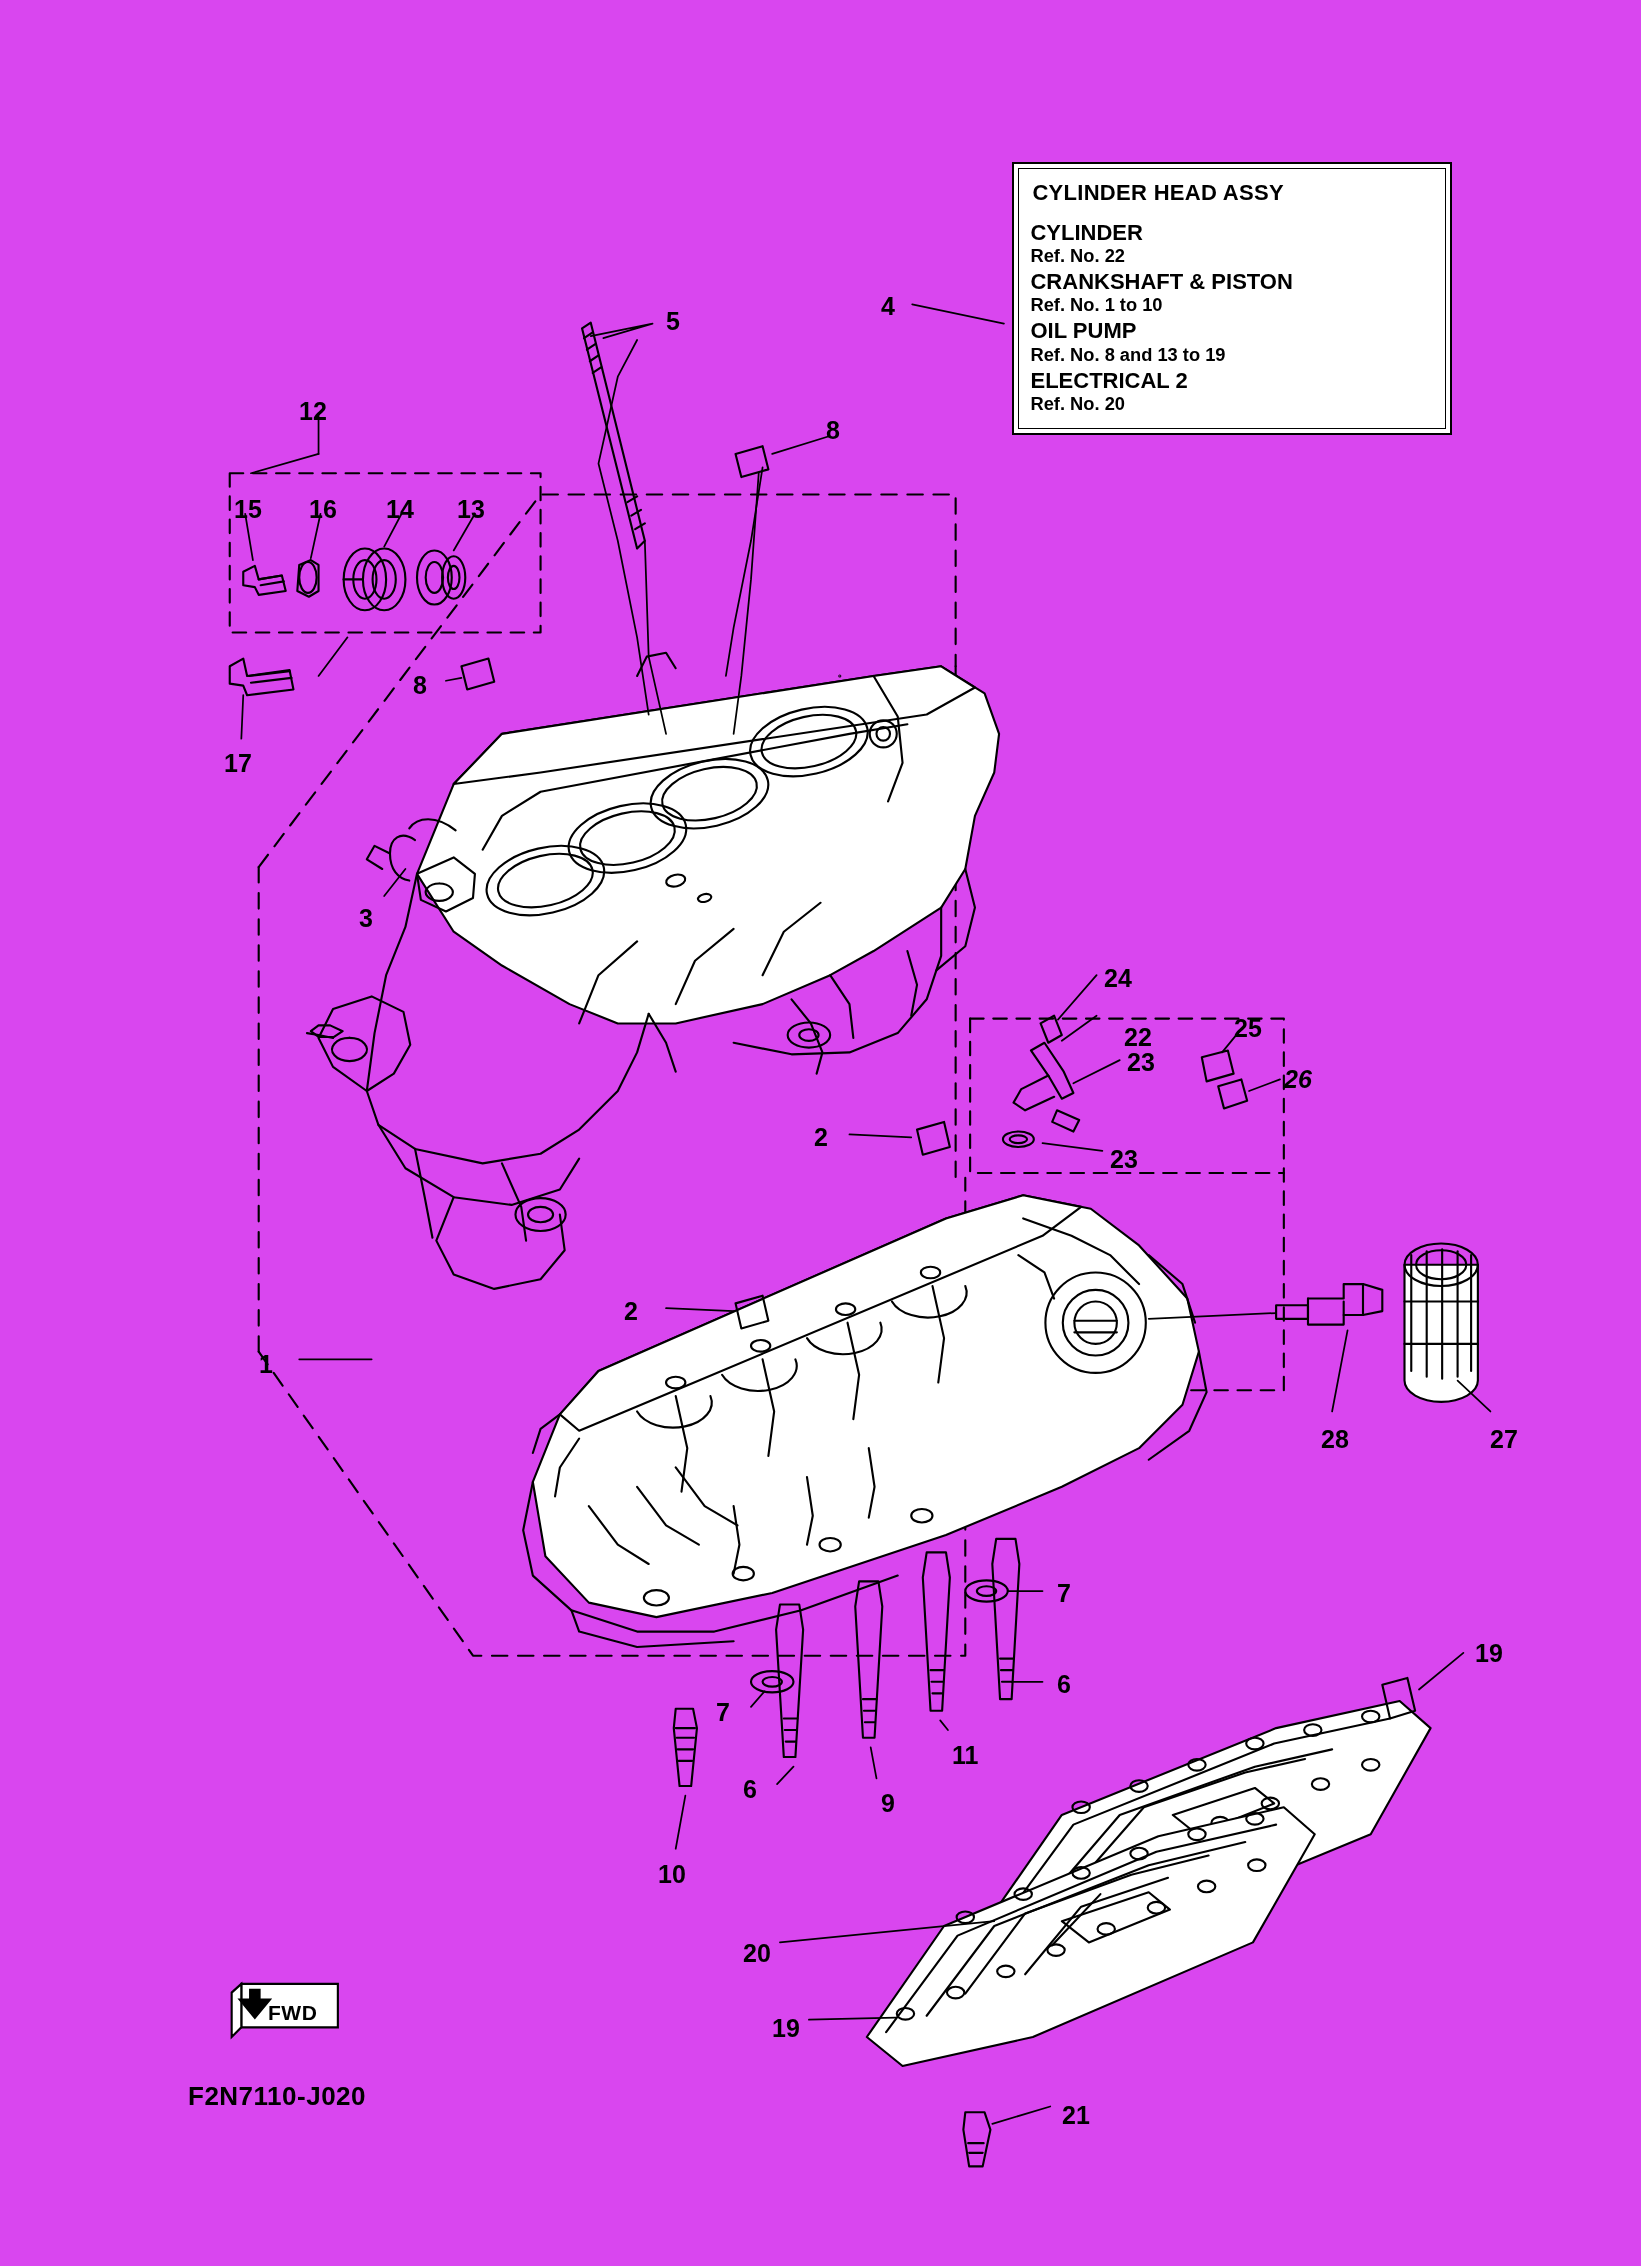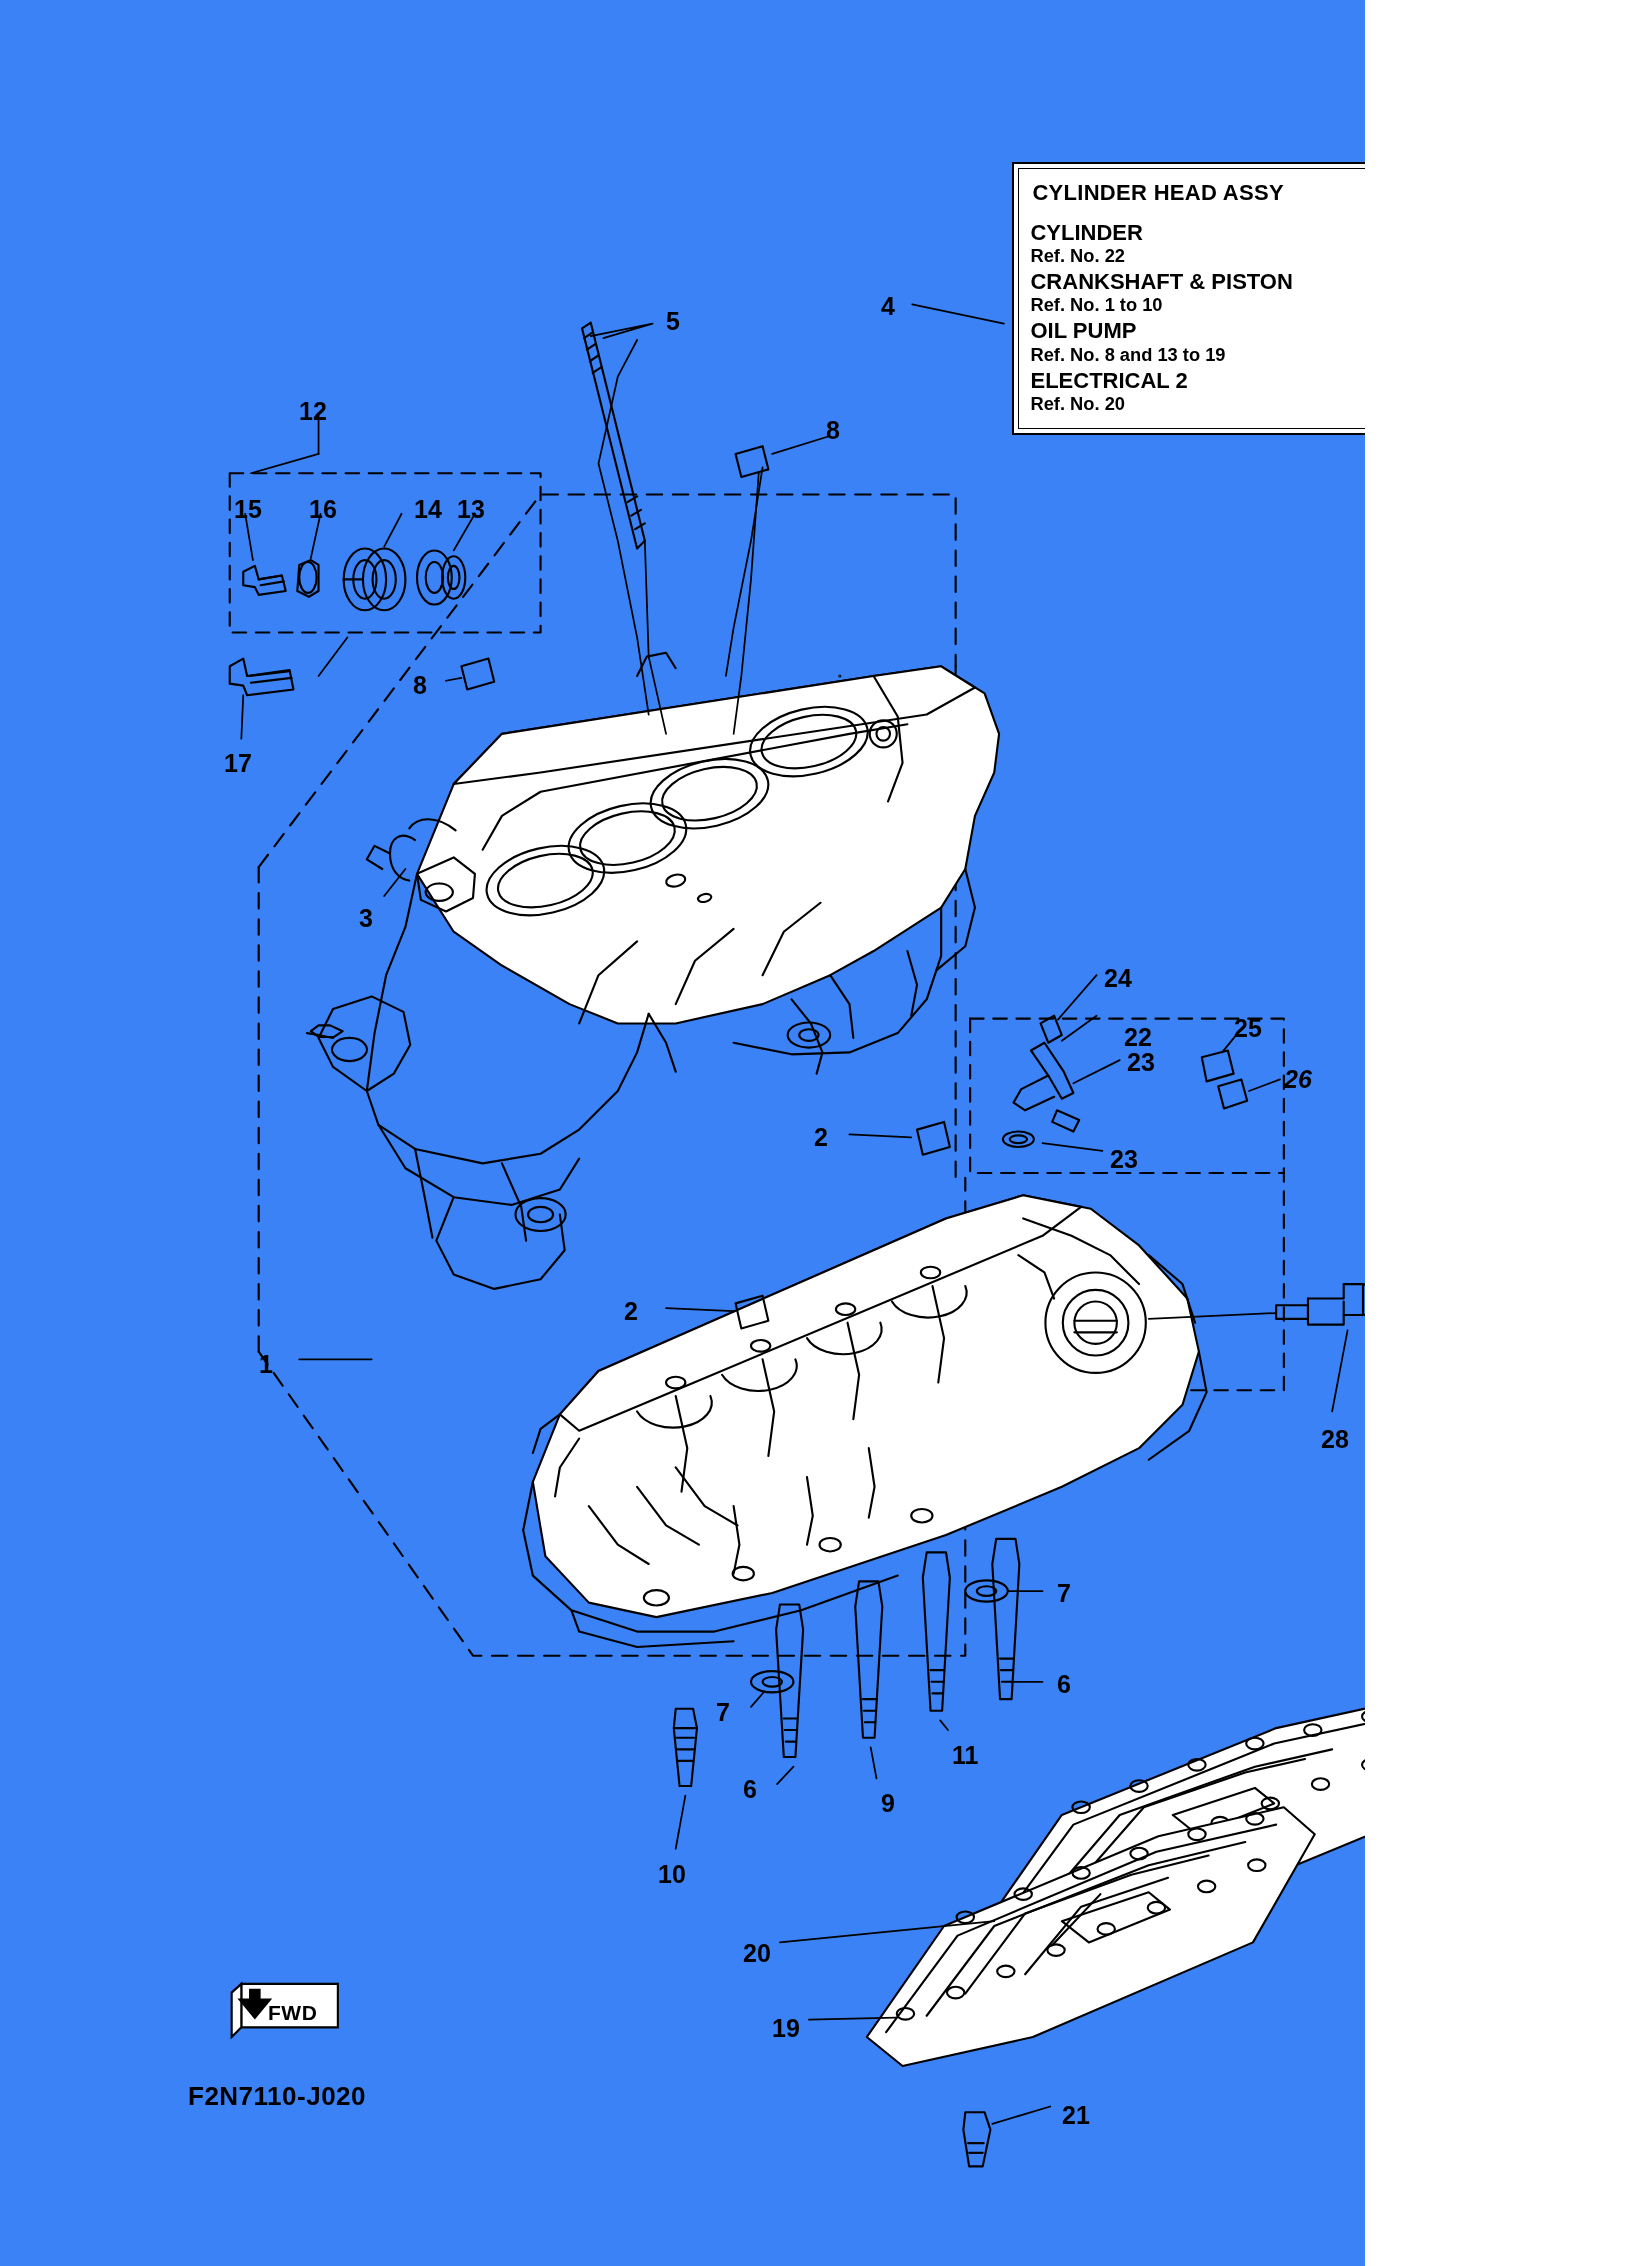--- a/index.html
+++ b/index.html
@@ -6,23 +6,23 @@
     margin: 0;
     padding: 0;
     background: #ffffff;
   }
   body {
     font-family: "Liberation Sans", sans-serif;
     color: #000000;
   }
   #page {
     position: relative;
-    width: 1365px;
+    width: 1641px;
     height: 2266px;
-    background: #3b82f6;
+    background: #d946ef;
     overflow: hidden;
   }
   svg.layer {
     position: absolute;
     left: 0;
     top: 0;
     width: 1641px;
     height: 2266px;
   }
   
@@ -525,21 +525,21 @@
       <div class="callout" style="left: 743px; top: 1777px;">6</div>
       <div class="callout" style="left: 1057px; top: 1581px;">7</div>
       <div class="callout" style="left: 716px; top: 1700px;">7</div>
       <div class="callout" style="left: 826px; top: 418px;">8</div>
       <div class="callout" style="left: 413px; top: 673px;">8</div>
       <div class="callout" style="left: 881px; top: 1791px;">9</div>
       <div class="callout" style="left: 658px; top: 1862px;">10</div>
       <div class="callout" style="left: 952px; top: 1743px;">11</div>
       <div class="callout" style="left: 299px; top: 399px;">12</div>
       <div class="callout" style="left: 457px; top: 497px;">13</div>
-      <div class="callout" style="left: 414px; top: 497px;">14</div>
+      <div class="callout" style="left: 386px; top: 497px;">14</div>
       <div class="callout" style="left: 234px; top: 497px;">15</div>
       <div class="callout" style="left: 309px; top: 497px;">16</div>
       <div class="callout" style="left: 224px; top: 751px;">17</div>
       <div class="callout" style="left: 772px; top: 2016px;">19</div>
       <div class="callout" style="left: 1475px; top: 1641px;">19</div>
       <div class="callout" style="left: 743px; top: 1941px;">20</div>
       <div class="callout" style="left: 1062px; top: 2103px;">21</div>
       <div class="callout" style="left: 1124px; top: 1006px; margin-top: 19px;">22</div>
       <div class="callout" style="left: 1127px; top: 1050px;">23</div>
       <div class="callout" style="left: 1110px; top: 1147px;">23</div>

